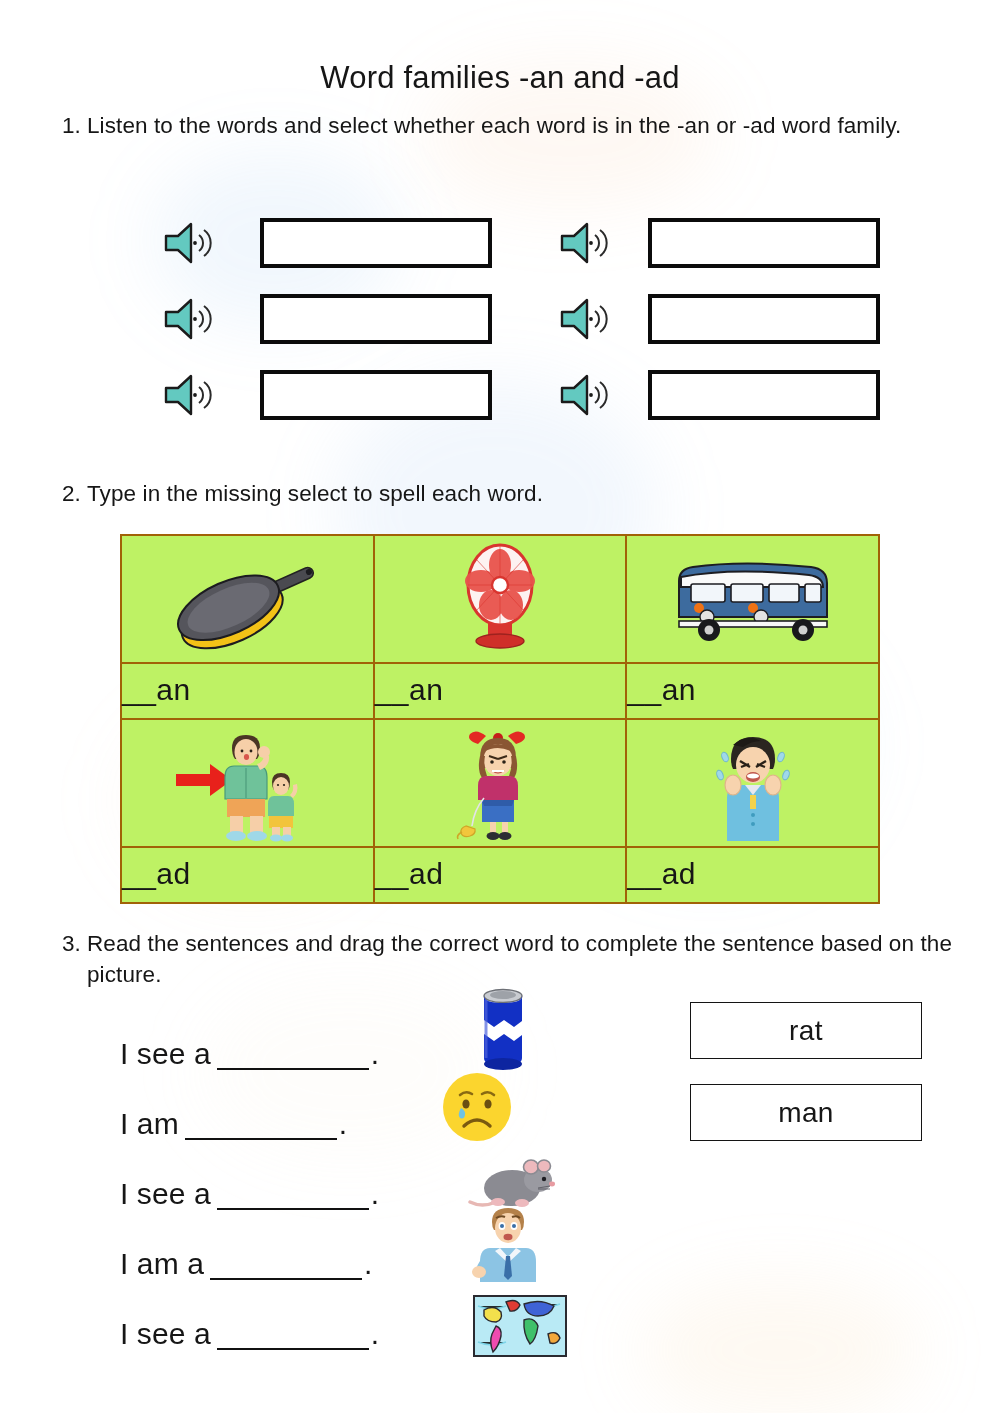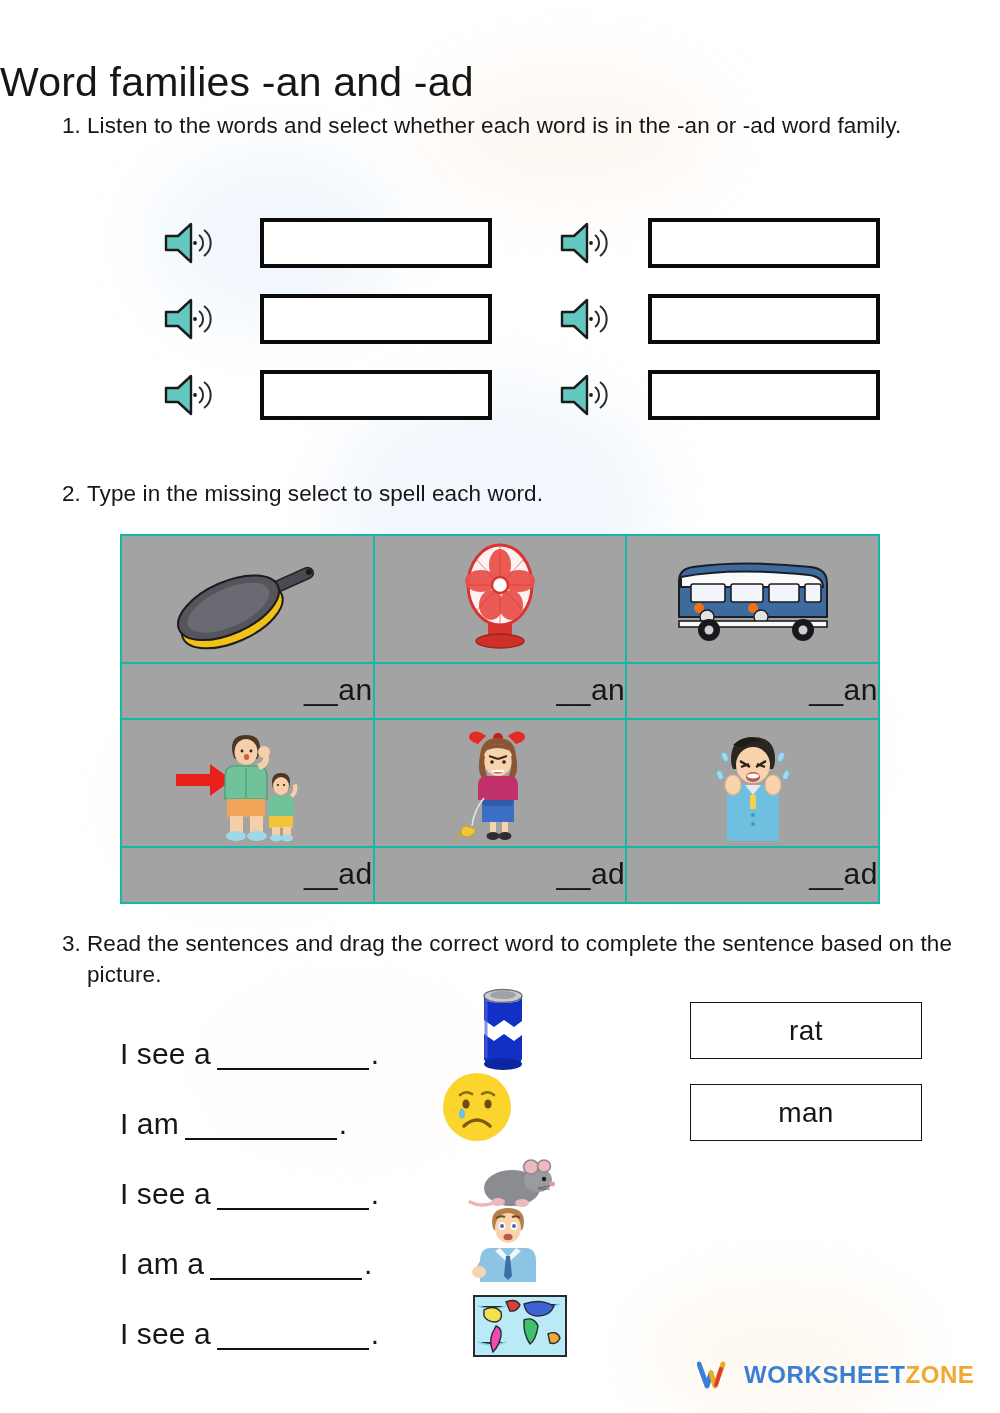--- a/index.html
+++ b/index.html
@@ -22,22 +22,22 @@
   .b3 { left: 330px; top: 380px;  width: 330px; height: 260px; background: rgba(150,190,240,.12); }
   .b4 { left: 560px; top: 620px;  width: 300px; height: 250px; background: rgba(150,200,240,.12); }
   .b5 { left: 120px; top: 700px;  width: 260px; height: 200px; background: rgba(240,200,170,.08); }
   .b6 { left: 640px; top: 1280px; width: 280px; height: 140px; background: rgba(250,210,160,.14); }
   .b7 { left: 200px; top: 980px;  width: 300px; height: 180px; background: rgba(245,225,200,.08); }
 
   .page { position: relative; z-index: 1; width: 1000px; height: 1413px; }
 
   
   .title {
-    text-align: left;
-    font-size: 41px;
+    text-align: center;
+    font-size: 31px;
     font-weight: 400;
     letter-spacing: .2px;
     padding-top: 62px;
     line-height: 1;
   }
 
   
   .instruction {
     position: absolute;
     font-size: 22.5px;
@@ -72,23 +72,23 @@
   
   .pic-table {
     position: absolute;
     left: 120px;
     top: 534px;
     width: 760px;
     border-collapse: collapse;
     table-layout: fixed;
   }
   .pic-table td {
-    border: 2px solid #14b8a6;
-    background: #a3a3a3;
-    text-align: right;
+    border: 2px solid #a16207;
+    background: #bef264;
+    text-align: left;
     vertical-align: middle;
   }
   .pic-table td.pic-cell { height: 128px; padding: 4px; }
   .pic-table td.word-cell {
     height: 56px;
     font-size: 30px;
     letter-spacing: .5px;
     padding-bottom: 2px;
   }
   .pic-holder { display: flex; align-items: center; justify-content: center; height: 118px; }
@@ -515,26 +515,14 @@
       </span>
     </div>
 
   </div>
 
   <div class="word-bank">
     <div class="word-box">rat</div>
     <div class="word-box">man</div>
   </div>
 
-  <div class="footer-logo">
-    <span class="logo-mark">
-      <svg viewBox="0 0 34 28" width="34" height="28">
-        <path d="M2 3 L10 25 L14 12" stroke="#3b7fd4" stroke-width="5" fill="none" stroke-linecap="round" stroke-linejoin="round"></path>
-        <path d="M14 12 L18 25 L26 3" stroke="#e8ae22" stroke-width="5" fill="none" stroke-linecap="round" stroke-linejoin="round"></path>
-        <path d="M19 24 L24 8" stroke="#e03c34" stroke-width="4" fill="none" stroke-linecap="round"></path>
-      </svg>
-    </span>
-    <span class="logo-text">
-      <span class="ws">WORKSHEET</span><span class="zn">ZONE</span>
-    </span>
-  </div>
 
 </div>
 
 </body></html>

